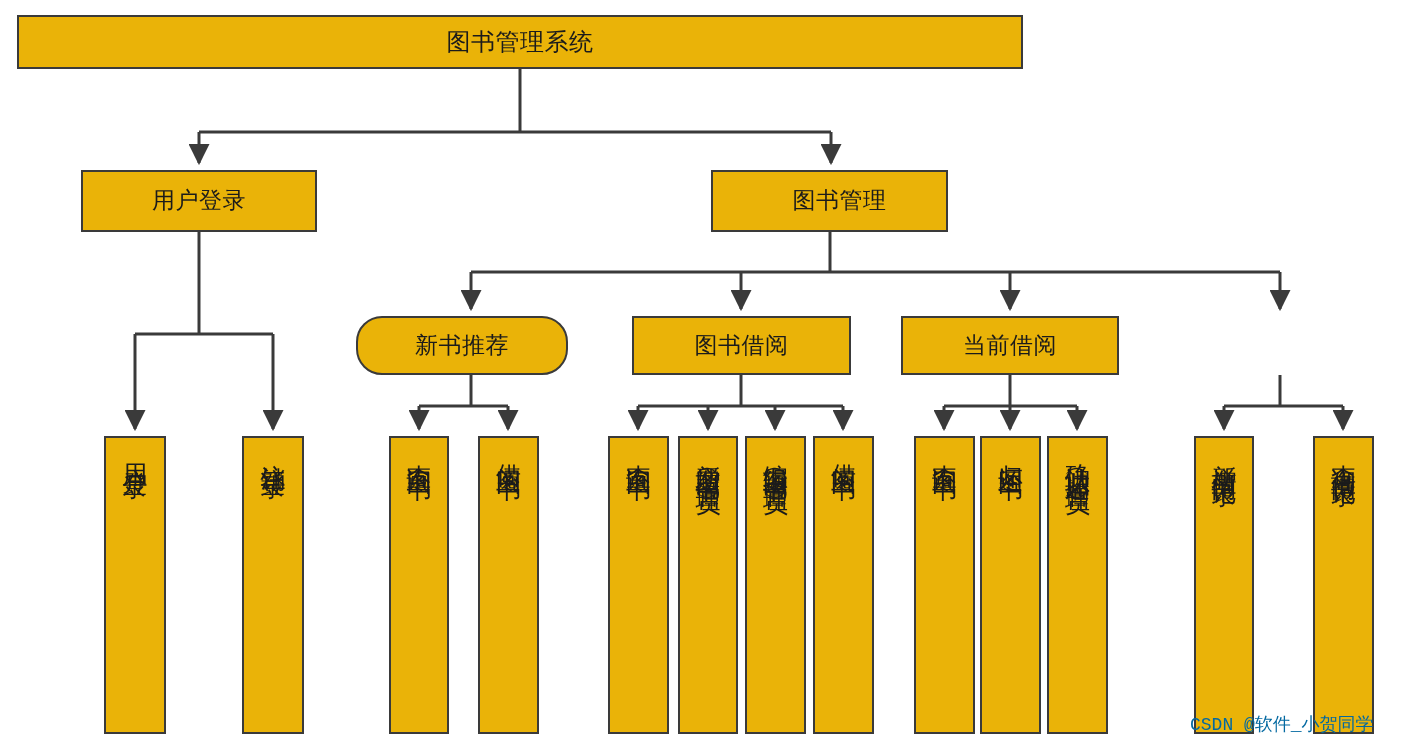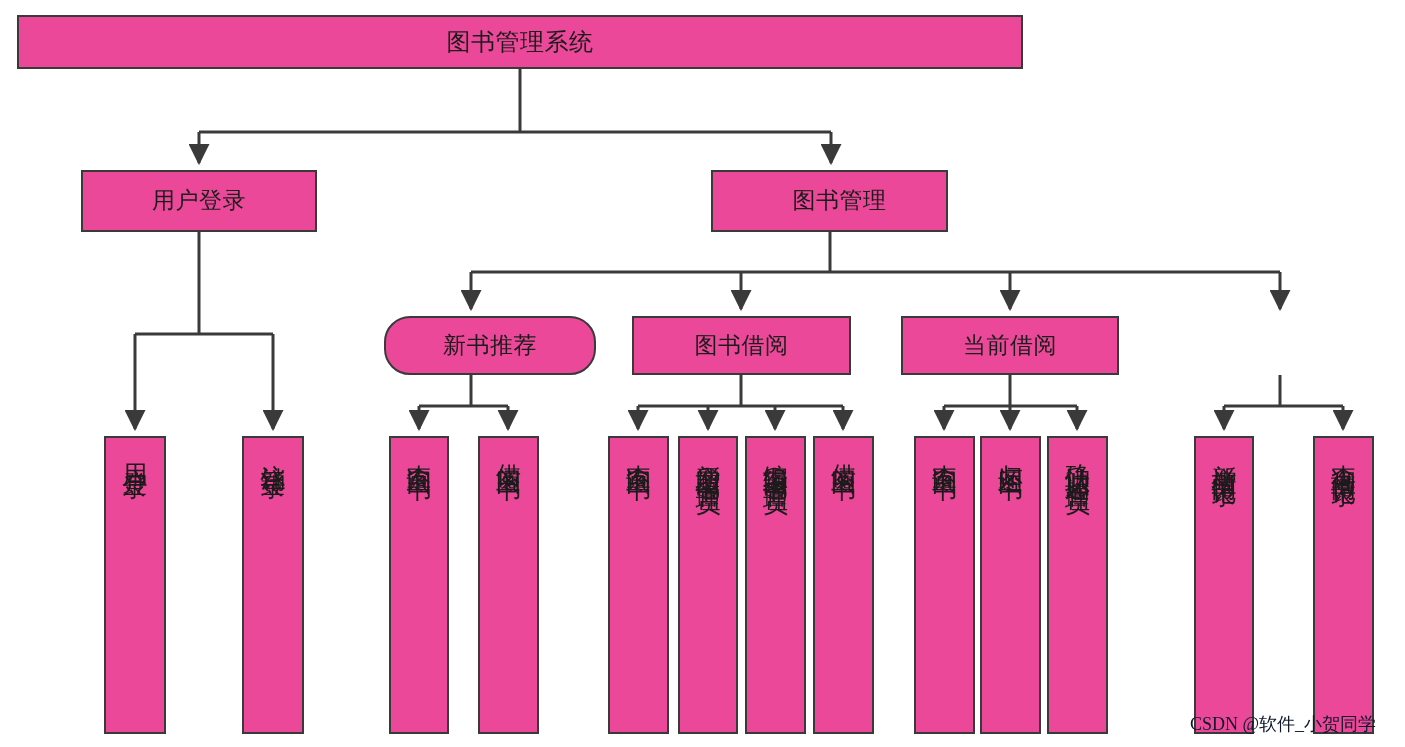--- a/index.html
+++ b/index.html
@@ -15,21 +15,21 @@
     width:1405px;height:747px;
   }
   svg#edges{
     position:absolute;left:0;top:0;
     width:1405px;height:747px;
     pointer-events:none;
   }
   .node{
     position:absolute;
     box-sizing:border-box;
-    background:#ec4899;
+    background:#eab308;
     border:2px solid #3a3a3a;
     display:flex;
     align-items:center;
     justify-content:center;
     color:#1b1b1b;
     z-index:2;
   }
   .node .label{
     display:block;
     text-align:center;
@@ -52,24 +52,24 @@
     text-orientation:upright;
     font-size:25px;
     line-height:1.0;
     letter-spacing:4px;
     height:auto;
   }
   .watermark{
     position:absolute;
     left:1190px;top:712px;
     font-size:18px;
-    color:#0f172a;
+    color:#0369a1;
     z-index:3;
     white-space:nowrap;
-    font-family:Liberation Serif, serif;
+    font-family:Liberation Mono, monospace;
   }
 </style>
 </head>
 <body>
 
 <div id="diagram">
 
   <svg id="edges" viewBox="0 0 1405 747" xmlns="http://www.w3.org/2000/svg">
     <defs>
       <marker id="arrow" viewBox="0 0 10 10" refX="9" refY="5" markerWidth="7" markerHeight="7" orient="auto-start-reverse">
@@ -124,21 +124,21 @@
     <span class="label">图书管理系统</span>
   </div>
 
   <div class="node h" style="left:81px;top:170px;width:236px;height:62px;">
     <span class="label">用户登录</span>
   </div>
   <div class="node h" style="left:711px;top:170px;width:237px;height:62px;padding-left:20px;">
     <span class="label">图书管理</span>
   </div>
 
-  <div class="node h" style="left:384px;top:316px;width:212px;height:59px;border-radius:26px;">
+  <div class="node h" style="left:356px;top:316px;width:212px;height:59px;border-radius:26px;">
     <span class="label">新书推荐</span>
   </div>
   <div class="node h" style="left:901px;top:316px;width:218px;height:59px;">
     <span class="label">当前借阅</span>
   </div>
   <div class="node h" style="left:632px;top:316px;width:219px;height:59px;">
     <span class="label">图书借阅</span>
   </div>
 
   <div class="node v" style="left:104px;top:436px;width:62px;height:298px;">

